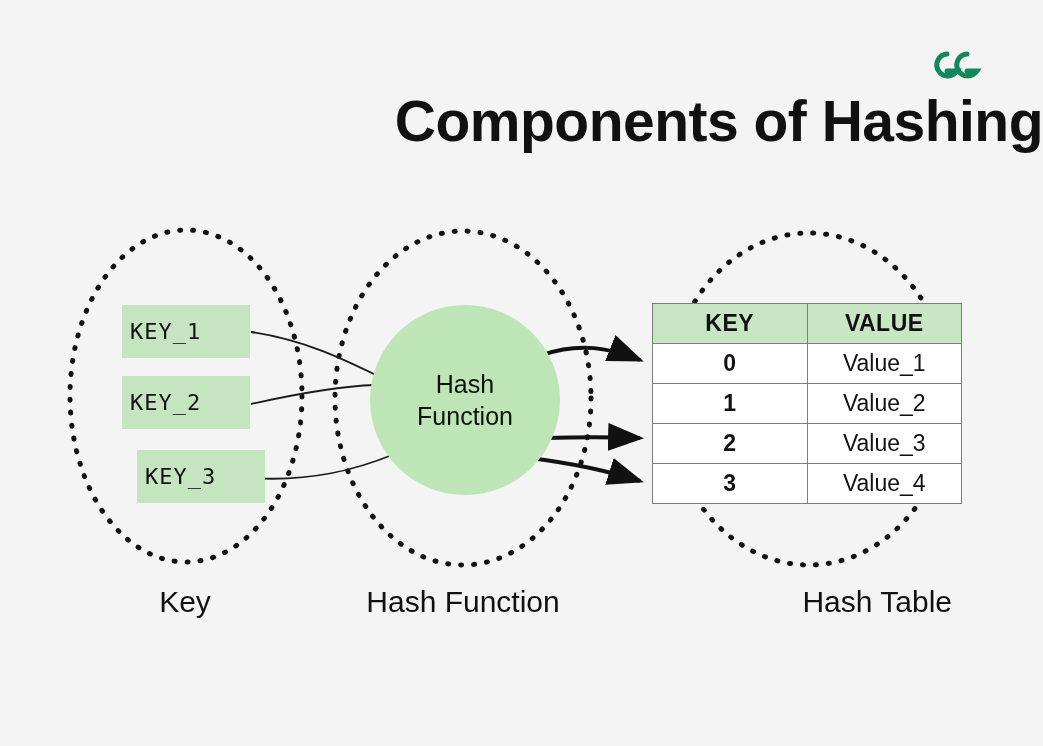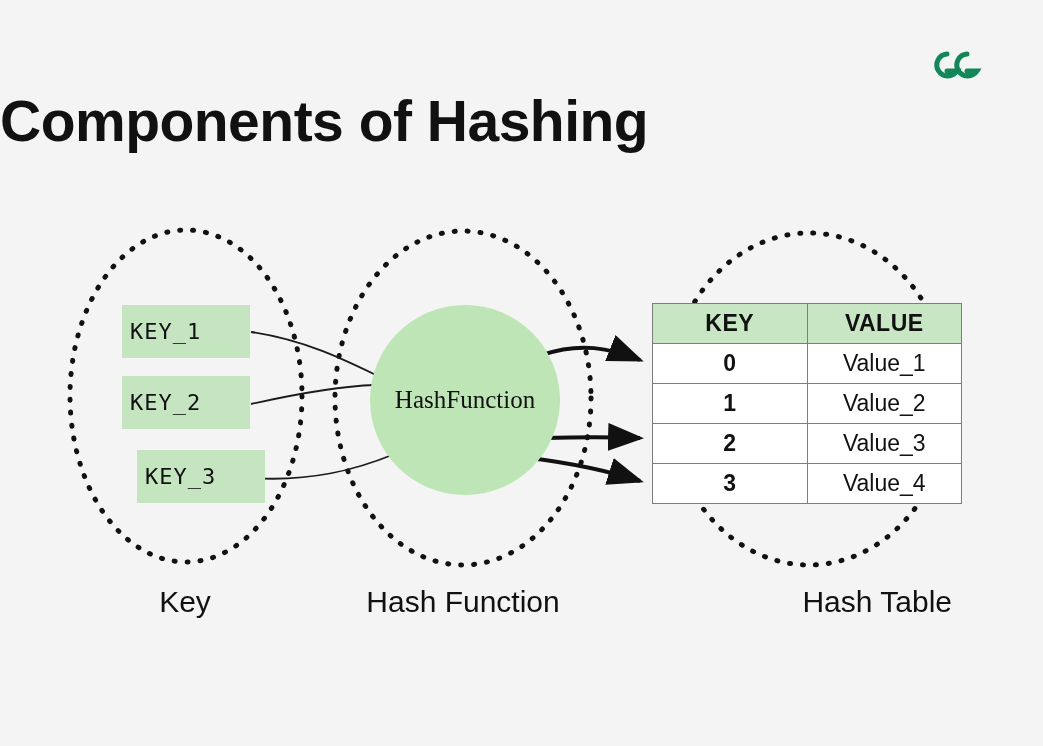--- a/index.html
+++ b/index.html
@@ -19,21 +19,21 @@
     position: absolute;
     left: 0; top: 0;
     width: 1043px;
     height: 746px;
   }
   .page-title {
     position: absolute;
     left: 0;
     top: 88px;
     width: 1043px;
-    text-align: left;
+    text-align: right;
     font-size: 57px;
     font-weight: 700;
     letter-spacing: -0.5px;
     color: #111111;
     font-family: "Liberation Sans", sans-serif;
   }
   .logo {
     position: absolute;
     right: 50px;
     top: 42px;
@@ -60,27 +60,27 @@
 
   .hash-circle {
     position: absolute;
     left: 370px;
     top: 305px;
     width: 190px;
     height: 190px;
     border-radius: 50%;
     background: #bde5b5;
     display: flex;
-    flex-direction: row;
+    flex-direction: column;
     align-items: center;
     justify-content: center;
     line-height: 1.28;
     font-size: 25px;
     color: #111111;
-    font-family: Liberation Serif, serif;
+    font-family: Liberation Sans, sans-serif;
   }
   .hash-circle span { display: block; }
 
   .hash-table {
     position: absolute;
     left: 652px;
     top: 303px;
     width: 310px;
     border-collapse: collapse;
     table-layout: fixed;

